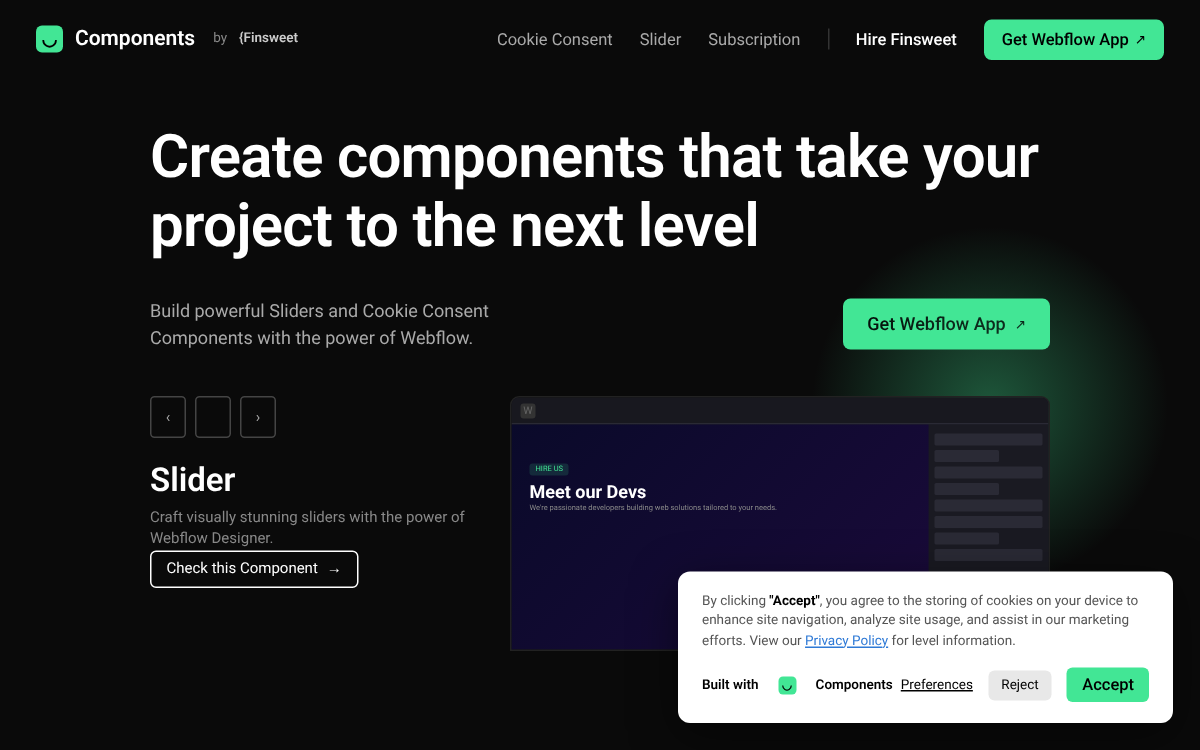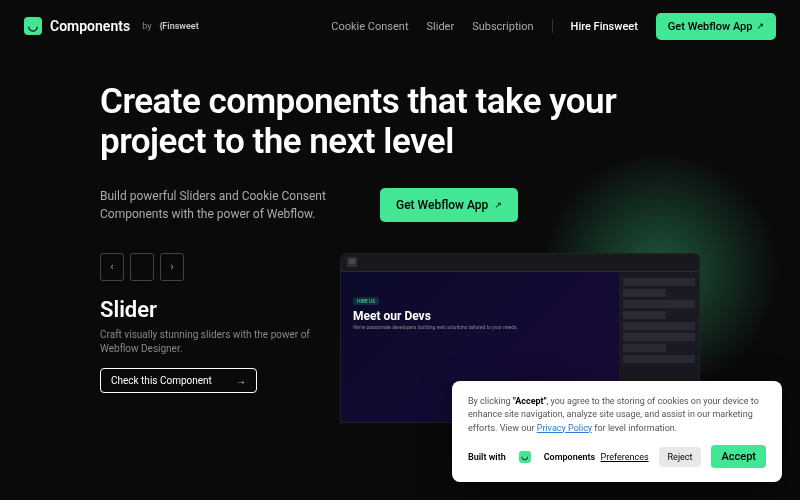--- a/index.html
+++ b/index.html
@@ -11,31 +11,31 @@
 .logo-text{font-size:14px;font-weight:600}
 .by{font-size:9px;color:#888;margin-left:4px}
 .finsweet{font-size:9px;color:#ccc;font-weight:600}
 .nav-right{display:flex;align-items:center;gap:18px}
 .nav-link{font-size:11px;color:#aaa;cursor:pointer}
 .nav-link.hire{color:#fff;font-weight:500}
 .nav-divider{width:1px;height:14px;background:#333}
 .btn-primary{background:#42e695;color:#000;padding:7px 12px;border-radius:5px;font-size:11px;font-weight:500;display:flex;align-items:center;gap:4px;cursor:pointer}
 .arrow-icon{font-size:9px}
 .hero{padding:30px 100px 0}
-.hero h1{font-size:35px;font-weight:600;line-height:1.15;letter-spacing:-0.5px}
-.hero-sub{display:flex;align-items:center;margin-top:24px}
+.hero h1{font-size:40px;font-weight:600;line-height:1.15;letter-spacing:-0.5px}
+.hero-sub{display:flex;justify-content:space-between;align-items:center;margin-top:24px}
 .hero-desc{font-size:12px;color:#aaa;line-height:1.5;max-width:280px}
 .btn-cta{background:#42e695;color:#000;padding:10px 16px;border-radius:5px;font-size:12px;font-weight:500;display:flex;align-items:center;gap:6px;cursor:pointer}
 .lower{display:flex;gap:20px;padding:30px 100px 0}
 .slider-card{flex:0 0 220px}
 .slider-controls{display:flex;gap:6px;margin-bottom:16px}
 .slider-btn{width:24px;height:28px;border:1px solid #444;border-radius:3px;display:flex;align-items:center;justify-content:center;font-size:10px;color:#aaa;cursor:pointer}
 .slider-card h2{font-size:22px;font-weight:600;margin-bottom:6px}
-.slider-desc{font-size:10px;color:#888;line-height:1.4;margin-bottom:12px}
-.btn-check{border:1px solid #fff;padding:6px 10px;border-radius:4px;font-size:10px;display:inline-flex;align-items:center;gap:24px;cursor:pointer}
+.slider-desc{font-size:10px;color:#888;line-height:1.4;margin-bottom:0}
+.btn-check{border:1px solid #fff;padding:6px 10px;border-radius:4px;font-size:10px;display:inline-flex;align-items:center;gap:6px;cursor:pointer}
 .preview{flex:1;background:linear-gradient(135deg,#0d0d1a 0%,#1a1a2e 100%);border-radius:6px 6px 0 0;height:170px;position:relative;overflow:hidden;border:1px solid #222}
 .preview-top{height:18px;background:#18181f;border-bottom:1px solid #2a2a35;display:flex;align-items:center;padding:0 6px;gap:4px}
 .pw-icon{width:10px;height:10px;background:#333;border-radius:2px;font-size:7px;display:flex;align-items:center;justify-content:center;color:#666}
 .preview-body{display:flex;height:calc(100% - 18px)}
 .preview-main{flex:1;background:linear-gradient(135deg,#0a0a2a 0%,#1a0a3a 100%);padding:16px 12px;position:relative}
 .preview-badge{font-size:5px;color:#42e695;background:rgba(66,230,149,0.15);padding:1px 4px;border-radius:2px;display:inline-block;margin-bottom:4px}
 .preview-title{font-size:12px;font-weight:700;color:#fff;margin-bottom:1px}
 .preview-sub{font-size:5px;color:#888;line-height:1.3}
 .preview-sidebar{width:80px;background:#1a1a22;padding:6px 4px}
 .ps-item{height:8px;background:#2a2a35;margin-bottom:3px;border-radius:1px}

